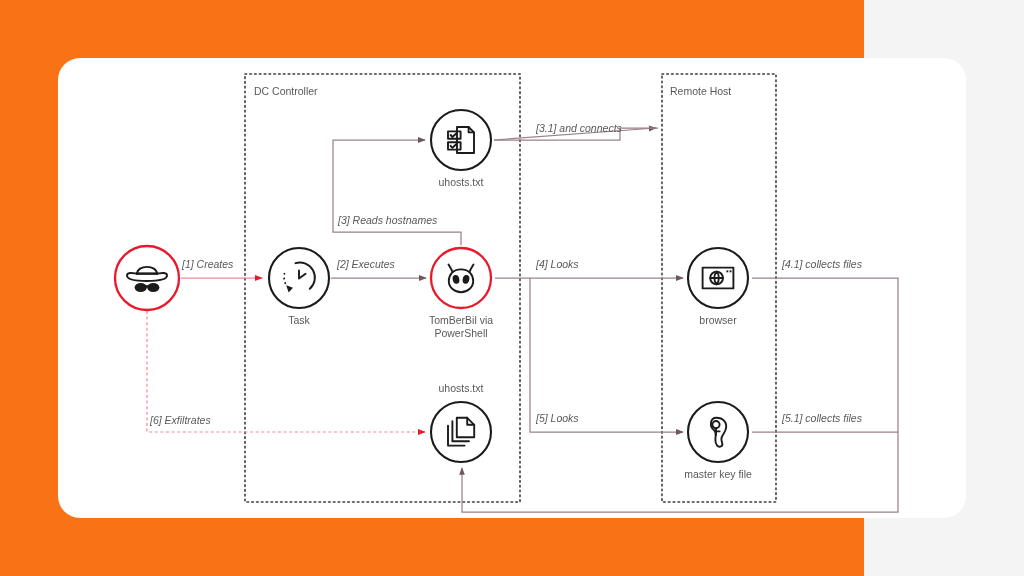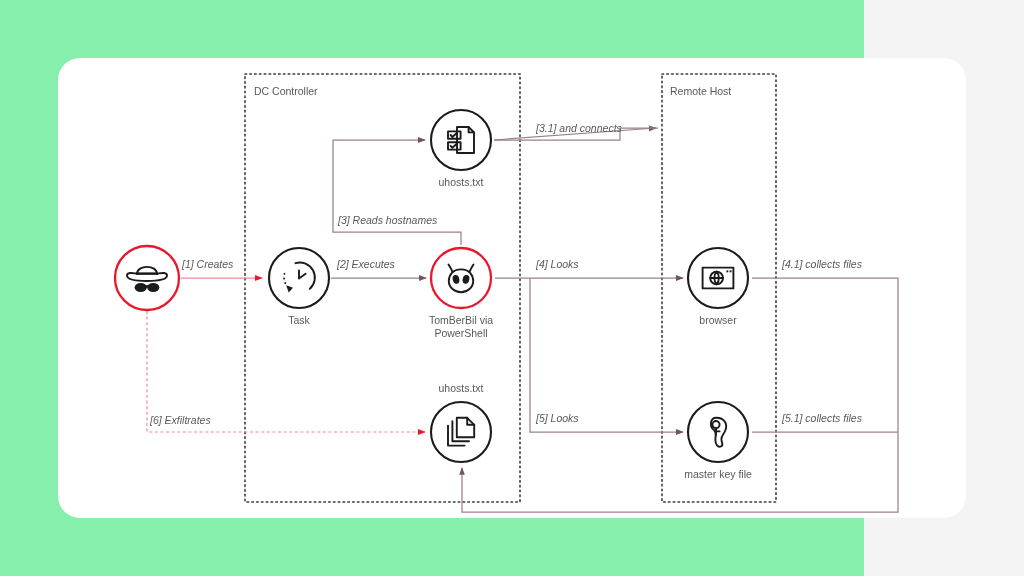--- a/index.html
+++ b/index.html
@@ -9,21 +9,21 @@
     width: 1024px;
     height: 576px;
     overflow: hidden;
     background: #f4f4f5;
     font-family: "Liberation Sans", sans-serif;
   }
   #stage {
     position: relative;
     width: 864px;
     height: 576px;
-    background: #86efac;
+    background: #f97316;
   }
   #card {
     position: absolute;
     left: 58px;
     top: 58px;
     width: 908px;
     height: 460px;
     background: #ffffff;
     border-radius: 22px;
   }

